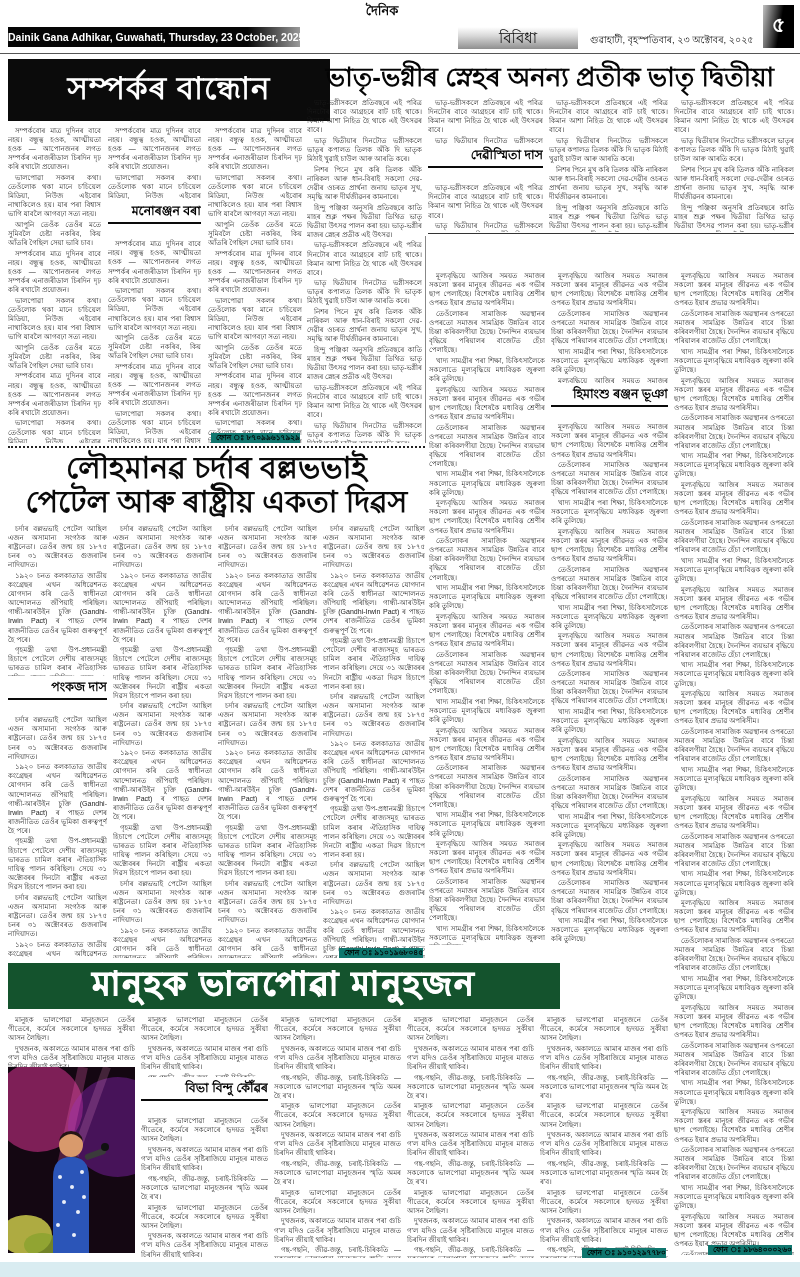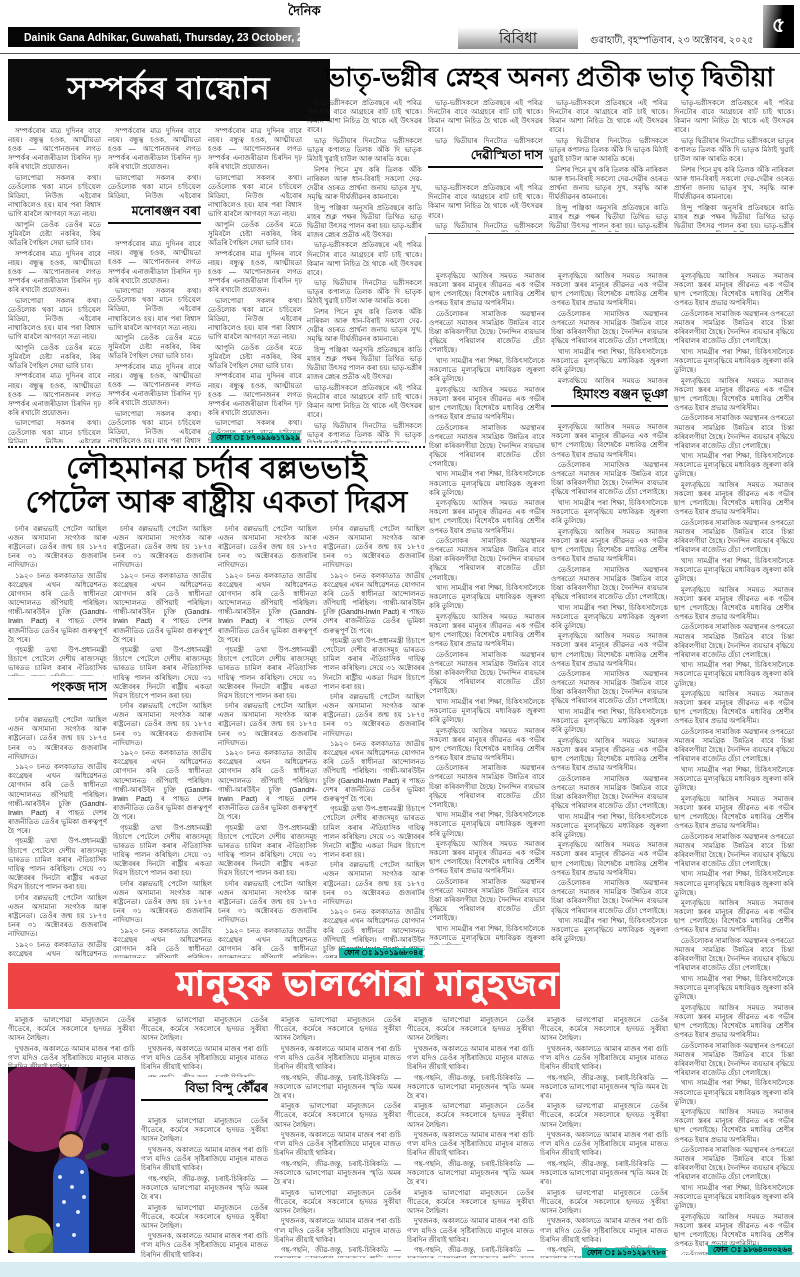--- a/index.html
+++ b/index.html
@@ -1,49 +1,49 @@
 <!DOCTYPE html>
 <html><head>
 <meta charset="utf-8">
 <style>
   html,body{margin:0;padding:0;background:#e8f1f4;font-family:"Liberation Sans",sans-serif;}
   .page{position:relative;width:800px;height:1277px;margin:0 auto;background:#ffffff;overflow:hidden;}
   
   .mast-bar{position:absolute;left:8px;top:27px;width:292px;height:20px;
     background:linear-gradient(90deg,#050505 82%,#9a9a9a);color:#fff;font-size:10.5px;font-weight:bold;
-    display:flex;align-items:center;padding-left:16px;box-sizing:border-box;white-space:nowrap;}
-  .logo{position:absolute;left:288px;top:1px;width:188px;color:#0a0a0a;}
+    display:flex;align-items:center;padding-left:0;box-sizing:border-box;white-space:nowrap;}
+  .logo{position:absolute;left:288px;top:1px;width:188px;text-align:center;color:#0a0a0a;}
   .logo-top{font-size:13px;font-weight:bold;}
   .logo-main{font-size:29px;font-weight:800;display:flex;align-items:center;justify-content:center;gap:3px;line-height:1;}
   .section-bar{position:absolute;left:458px;top:27px;width:120px;height:22px;
     background:linear-gradient(180deg,#ffffff 0%,#d9d9d9 40%,#8f8f8f 100%);
     display:flex;align-items:center;justify-content:center;font-size:15px;font-weight:normal;color:#111;}
   .mast-date{position:absolute;left:590px;top:33px;width:165px;font-size:9.5px;text-align:left;color:#111;white-space:nowrap;}
   .page-box{position:absolute;left:763px;top:5px;width:31px;height:43px;
     background:linear-gradient(100deg,#c2c2c2 0%,#000 55%);color:#fff;font-size:21px;font-weight:bold;
     display:flex;align-items:center;justify-content:center;}
   .mast-rule{position:absolute;left:0;top:53px;width:800px;border-top:1.5px solid #555;}
   
   .col{position:absolute;overflow:hidden;font-size:7px;line-height:1.3;text-align:justify;color:#1c1c1c;}
   .col p{margin:0 0 1.5px 0;text-indent:7px;}
   .pre{overflow:hidden;}
   .byline{font-weight:bold;font-size:12.5px;text-align:right;color:#000;
     border-bottom:2.5px solid #0a0a0a;padding:1px 0 3px;margin:2px 0 15px;white-space:nowrap;}
-  .phone{position:absolute;right:2px;bottom:0;font-weight:bold;font-size:7.5px;background:#14b8a6;padding-left:5px;color:#000;}
+  .phone{position:absolute;right:2px;bottom:0;font-weight:bold;font-size:7.5px;background:#0f766e;padding-left:5px;color:#000;}
   
   .h1box{position:absolute;left:8px;top:59px;width:322px;height:62px;background:#0b0b0b;color:#fff;
     font-size:31px;font-weight:700;display:flex;align-items:center;justify-content:center;letter-spacing:1px;}
   .h2{position:absolute;left:306px;top:57px;width:488px;font-size:26px;font-weight:800;color:#050505;
     white-space:nowrap;text-align:center;}
   .h3{position:absolute;left:429px;top:238px;width:366px;font-size:22px;font-weight:800;text-align:center;
     color:#fff;-webkit-text-stroke:1.1px #000;text-shadow:0 0 1px #000;white-space:nowrap;}
   .h4{position:absolute;left:8px;top:451px;width:417px;font-size:30px;font-weight:800;color:#0a0a0a;
     text-align:center;line-height:1.12;}
-  .h5band{position:absolute;left:8px;top:963px;width:552px;height:46px;background:#ef4444;
-    display:flex;align-items:center;justify-content:flex-end;}
+  .h5band{position:absolute;left:8px;top:963px;width:552px;height:46px;background:#14532d;
+    display:flex;align-items:center;justify-content:center;}
   .h5text{font-size:33px;font-weight:800;color:#fff;-webkit-text-stroke:1px #fff;letter-spacing:2px;white-space:nowrap;}
   
   .a2-hrule{position:absolute;left:428px;top:233px;width:366px;border-top:1px solid #333;}
   .a2-vrule{position:absolute;left:425px;top:236px;height:207px;border-left:1px solid #888;}
   .a4-dots{position:absolute;left:8px;top:446px;width:417px;border-top:2px dotted #222;}
   .bottom-strip{position:absolute;left:0;top:1262px;width:800px;height:15px;background:#d9ecf1;}
   
   .photo{width:100%;height:186px;display:block;background:#120610;}
 </style>
 </head>

